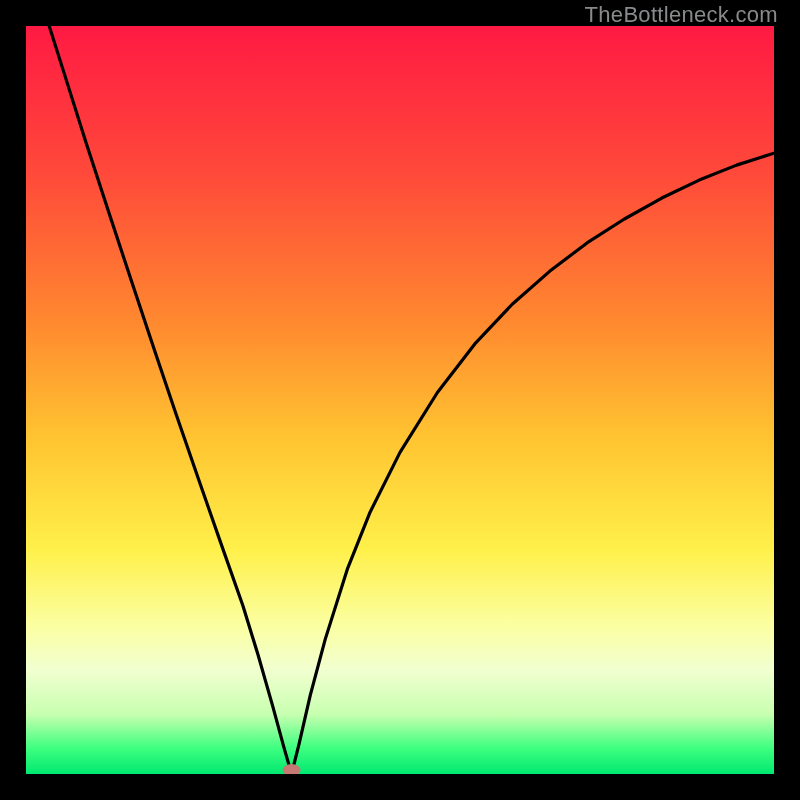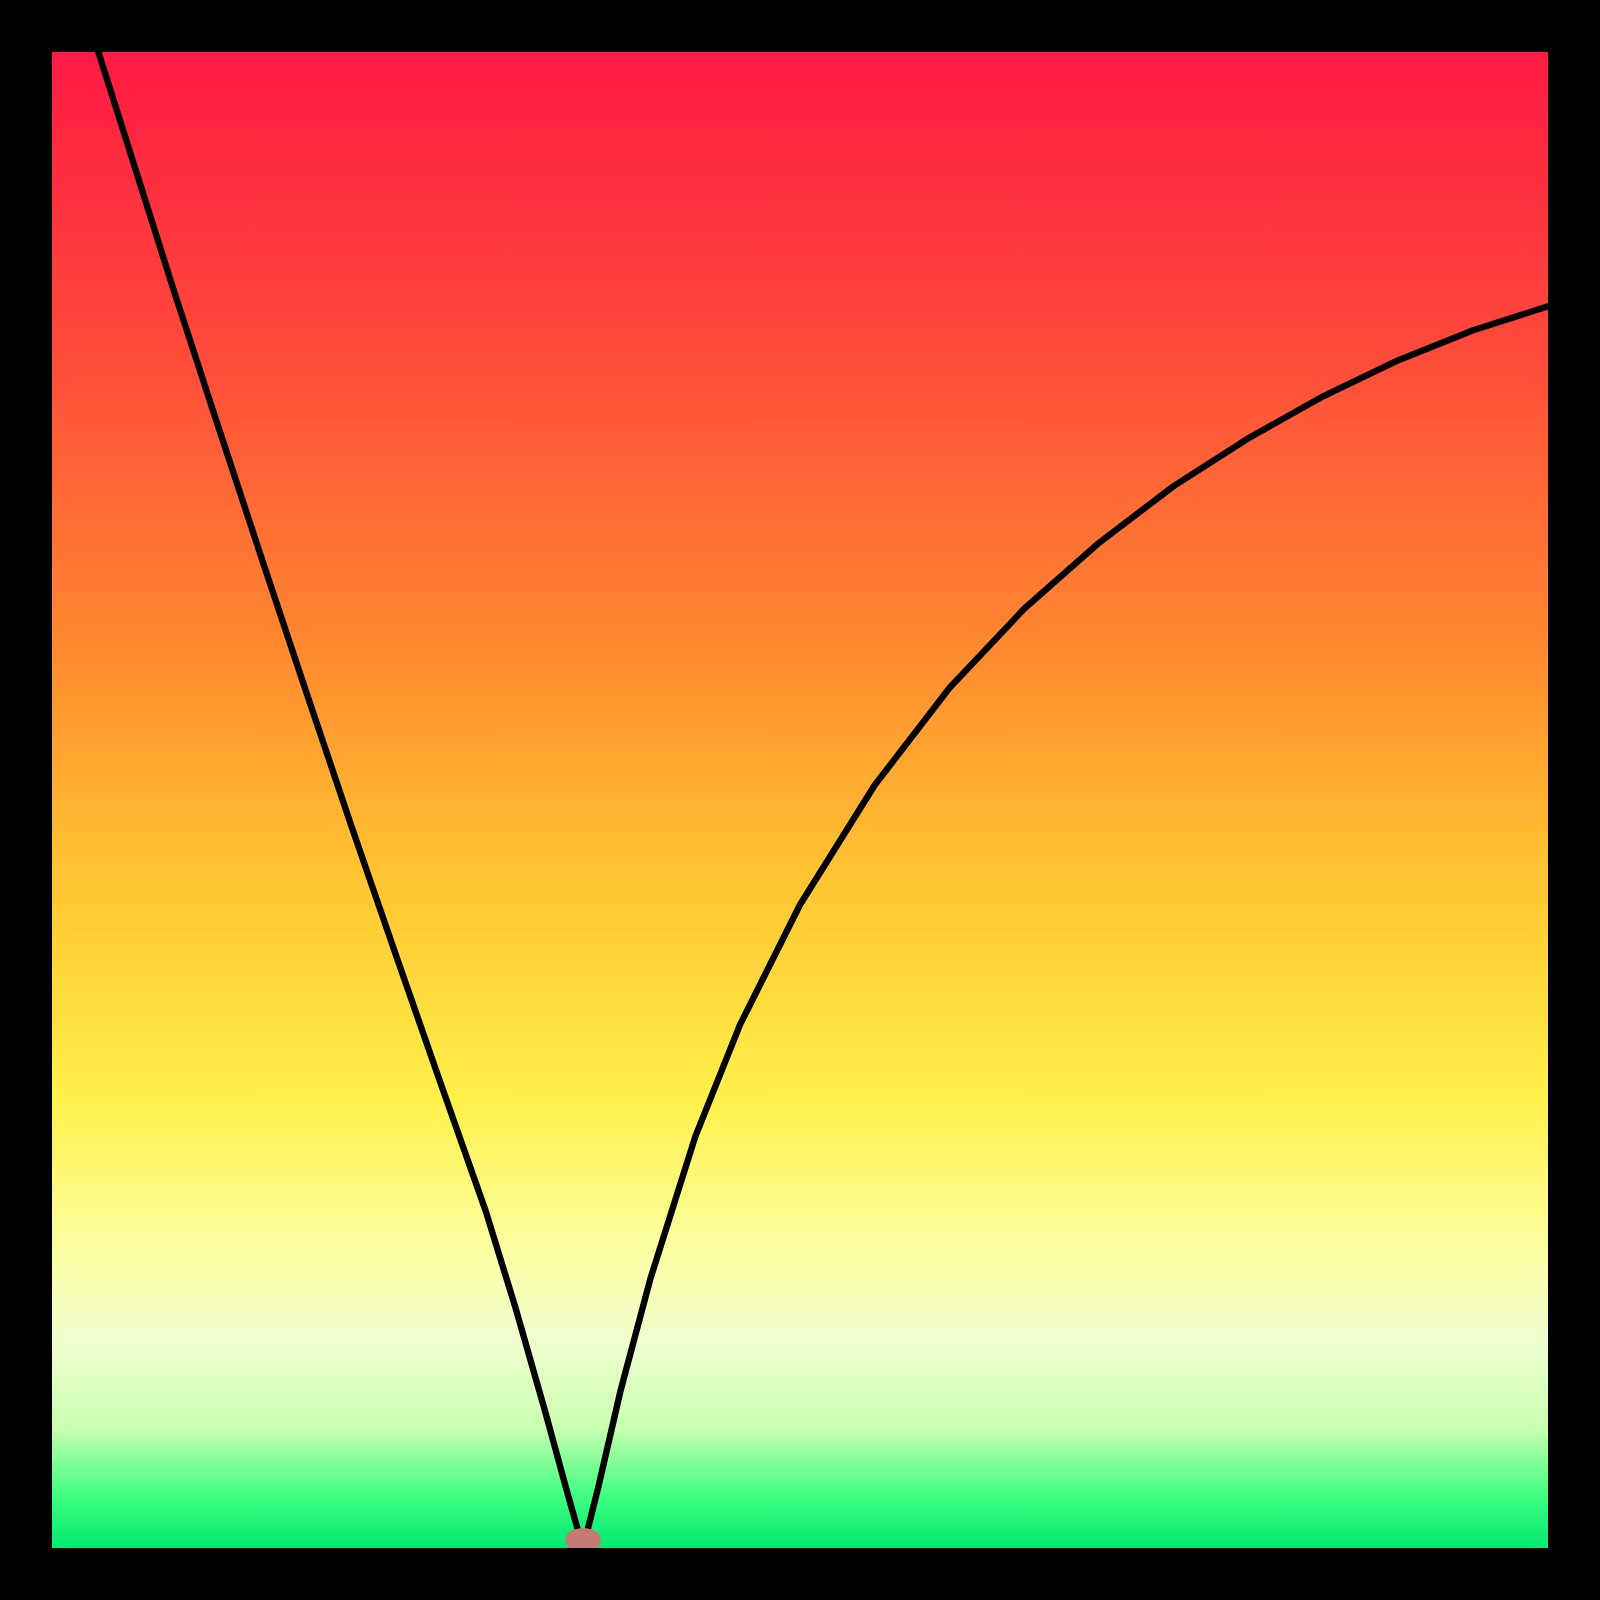--- a/index.html
+++ b/index.html
@@ -32,20 +32,21 @@
     top: 0;
     width: 800px;
     height: 800px;
     z-index: 1;
   }
 </style>
 </head>
 <body>
 
 <div class="chart-outer">
+  <div class="watermark">TheBottleneck.com</div>
   <svg class="plot" viewBox="0 0 800 800">
     <defs>
       <linearGradient id="bg-grad" x1="0" y1="0" x2="0" y2="1">
           <stop offset="0%" stop-color="#ff1a43"></stop>
           <stop offset="20%" stop-color="#ff4a3a"></stop>
           <stop offset="40%" stop-color="#ff8a2f"></stop>
           <stop offset="55.00000000000001%" stop-color="#ffc431"></stop>
           <stop offset="70%" stop-color="#fff04a"></stop>
           <stop offset="80%" stop-color="#fbffa0"></stop>
           <stop offset="86%" stop-color="#f2ffd0"></stop>

